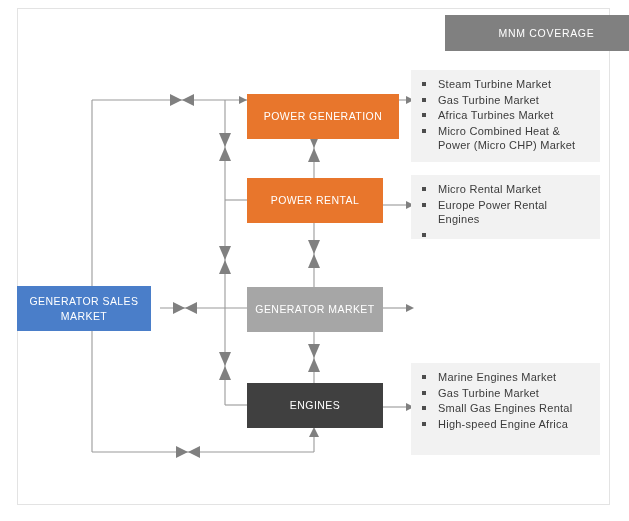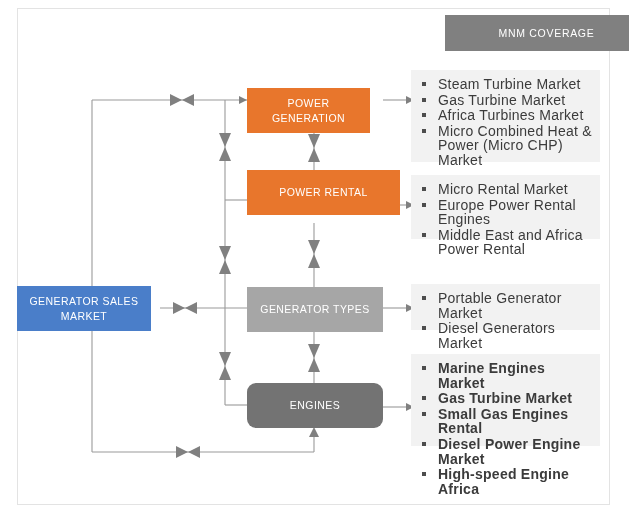--- a/index.html
+++ b/index.html
@@ -47,21 +47,21 @@
     text-align: center;
     color: #ffffff;
     font-size: 10.5px;
     letter-spacing: 0.45px;
     line-height: 1.35;
     padding: 2px 6px;
   }
   .node-root   { background: #4a7ec9; }
   .node-orange { background: #e8762c; }
   .node-gray   { background: #a6a6a6; }
-  .node-yellow { background: #737373; border-radius: 9px; }
+  .node-yellow { background: #404040; }
 
   .header-box {
     position: absolute;
     box-sizing: border-box;
     background: #808080;
     color: #ffffff;
     display: flex;
     align-items: center;
     justify-content: center;
     font-size: 10.5px;
@@ -77,21 +77,21 @@
   }
   .panel ul {
     margin: 0;
     padding: 0;
     list-style: none;
   }
   .panel li {
     position: relative;
     margin: 0 0 1px 0;
     padding-left: 17px;
-    font-size: 14px;
+    font-size: 11px;
     line-height: 14.6px;
     color: #3b3b3b;
     letter-spacing: 0.25px;
   }
   .panel li .bullet {
     position: absolute;
     left: 1px;
     top: 5px;
     width: 4px;
     height: 4px;
@@ -183,63 +183,56 @@
   </svg>
 
   <div class="header-box" style="left:397px; top:15px; width:203px; height:36px;margin-left:48px;">
     <span>MNM COVERAGE</span>
   </div>
 
   <div class="node node-root" style="left:17px; top:286px; width:134px; height:45px;">
     <span>GENERATOR SALES MARKET</span>
   </div>
 
-  <div class="node node-orange" style="left:247px; top:88px; width:123px; height:45px;">
+  <div class="node node-orange" style="left:247px; top:94px; width:152px; height:45px;">
     <span>POWER GENERATION</span>
   </div>
 
-  <div class="node node-orange" style="left:247px; top:170px; width:153px; height:45px;">
+  <div class="node node-orange" style="left:247px; top:178px; width:136px; height:45px;">
     <span>POWER RENTAL</span>
   </div>
 
   <div class="node node-gray" style="left:247px; top:287px; width:136px; height:45px;">
-    <span>GENERATOR TYPES</span>
+    <span>GENERATOR MARKET</span>
   </div>
 
   <div class="node node-yellow" style="left:247px; top:383px; width:136px; height:45px;">
     <span>ENGINES</span>
   </div>
 
   <div class="panel" style="left:411px; top:70px; width:189px; height:92px;">
     <ul>
         <li><span class="bullet"></span><span>Steam Turbine Market</span></li>
         <li><span class="bullet"></span><span>Gas Turbine Market</span></li>
         <li><span class="bullet"></span><span>Africa Turbines Market</span></li>
         <li><span class="bullet"></span><span>Micro Combined Heat &amp; Power (Micro CHP) Market</span></li>
       </ul>
   </div>
 
   <div class="panel" style="left:411px; top:175px; width:189px; height:64px;">
     <ul>
         <li><span class="bullet"></span><span>Micro Rental Market</span></li>
         <li><span class="bullet"></span><span>Europe Power Rental Engines</span></li>
-        <li><span class="bullet"></span><span>Middle East and Africa Power Rental</span></li>
+        <li><span class="bullet"></span></li>
       </ul>
   </div>
 
-  <div class="panel" style="left:411px; top:284px; width:189px; height:46px;">
-    <ul>
-        <li><span class="bullet"></span><span>Portable Generator Market</span></li>
-        <li><span class="bullet"></span><span>Diesel Generators Market</span></li>
-      </ul>
-  </div>
-
-  <div class="panel" style="left:411px; top:354px; width:189px; height:92px;font-weight:bold;">
+
+  <div class="panel" style="left:411px; top:363px; width:189px; height:92px;">
     <ul>
         <li><span class="bullet"></span><span>Marine Engines Market</span></li>
         <li><span class="bullet"></span><span>Gas Turbine Market</span></li>
         <li><span class="bullet"></span><span>Small Gas Engines Rental</span></li>
-        <li><span class="bullet"></span><span>Diesel Power Engine Market</span></li>
         <li><span class="bullet"></span><span>High-speed Engine Africa</span></li>
       </ul>
   </div>
 
 </div>
 
 </body></html>

